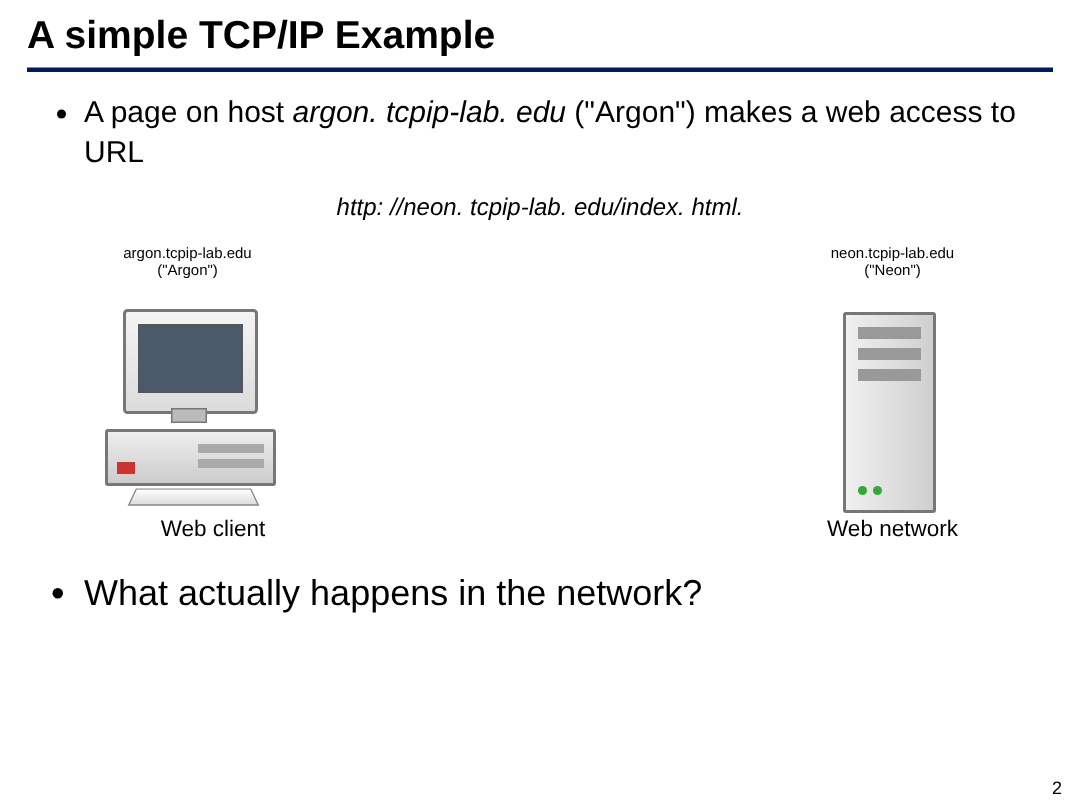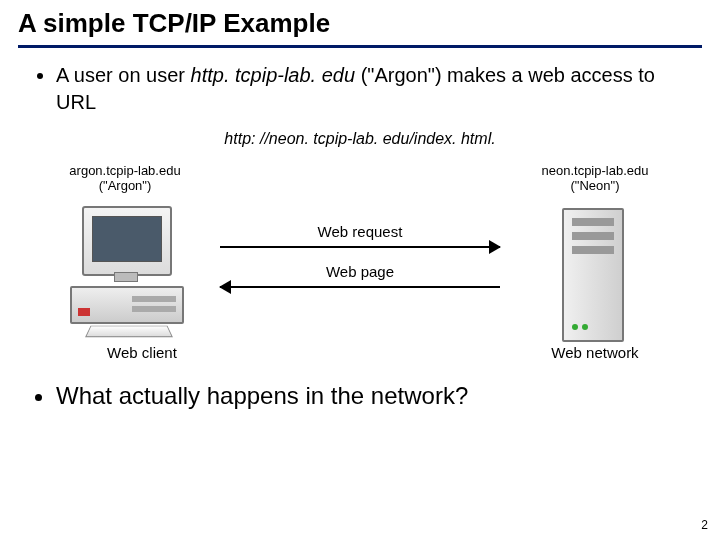--- a/index.html
+++ b/index.html
@@ -52,21 +52,21 @@
 
   
   .diagram {
     position: relative;
     width: 640px;
     height: 200px;
     margin: 0 auto 16px auto;
   }
   .host-label {
     position: absolute;
-    font-size: 13px;
+    font-size: 10px;
     text-align: center;
     line-height: 1.15;
     width: 170px;
   }
   .host-label.left  { left: 0;   top: 0; }
   .host-label.right { right: 0;  top: 0; }
 
   
   .arrow-group {
     position: absolute;
@@ -228,21 +228,21 @@
 <body>
 
 <div class="slide">
 
   <div class="title">A simple TCP/IP Example</div>
   <div class="rule"></div>
 
   <div class="body">
     <ul class="bullets">
       <li>
-        <span>A user on user </span><span style="font-style:italic">http. tcpip-lab. edu</span><span> ("Argon") makes a web access to URL</span>
+        <span>A page on host </span><span style="font-style:italic">argon. tcpip-lab. edu</span><span> ("Argon") makes a web access to URL</span>
       </li>
     </ul>
 
     <div class="url-line">http: //neon. tcpip-lab. edu/index. html.</div>
 
     <div class="diagram">
       <div class="host-label left">
         <span>argon.tcpip-lab.edu</span><br>
         <span>("Argon")</span>
       </div>
@@ -253,32 +253,20 @@
 
       <div class="pc">
         <div class="monitor"></div>
         <div class="stand"></div>
         <div class="tower"></div>
         <div class="kb"></div>
       </div>
 
       <div class="server"></div>
 
-      <div class="arrow-group">
-        <div class="arrow right">
-          <div class="al">Web request</div>
-          <div class="shaft"></div>
-            <div class="head"></div>
-        </div>
-        <div class="arrow left">
-          <div class="al">Web page</div>
-          <div class="shaft"></div>
-            <div class="head"></div>
-        </div>
-      </div>
 
       <div class="role left">Web client</div>
       <div class="role right">Web network</div>
     </div>
 
     <ul class="q-list">
       <li>What actually happens in the network?</li>
     </ul>
   </div>
 

